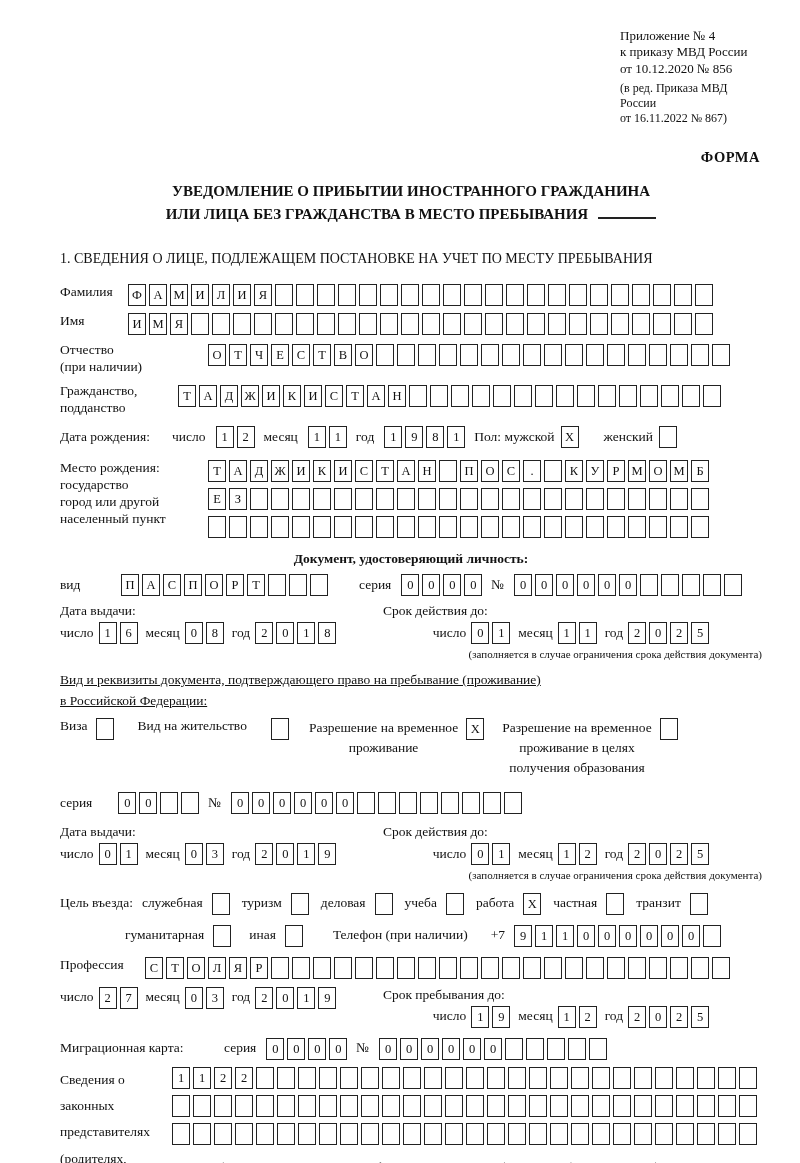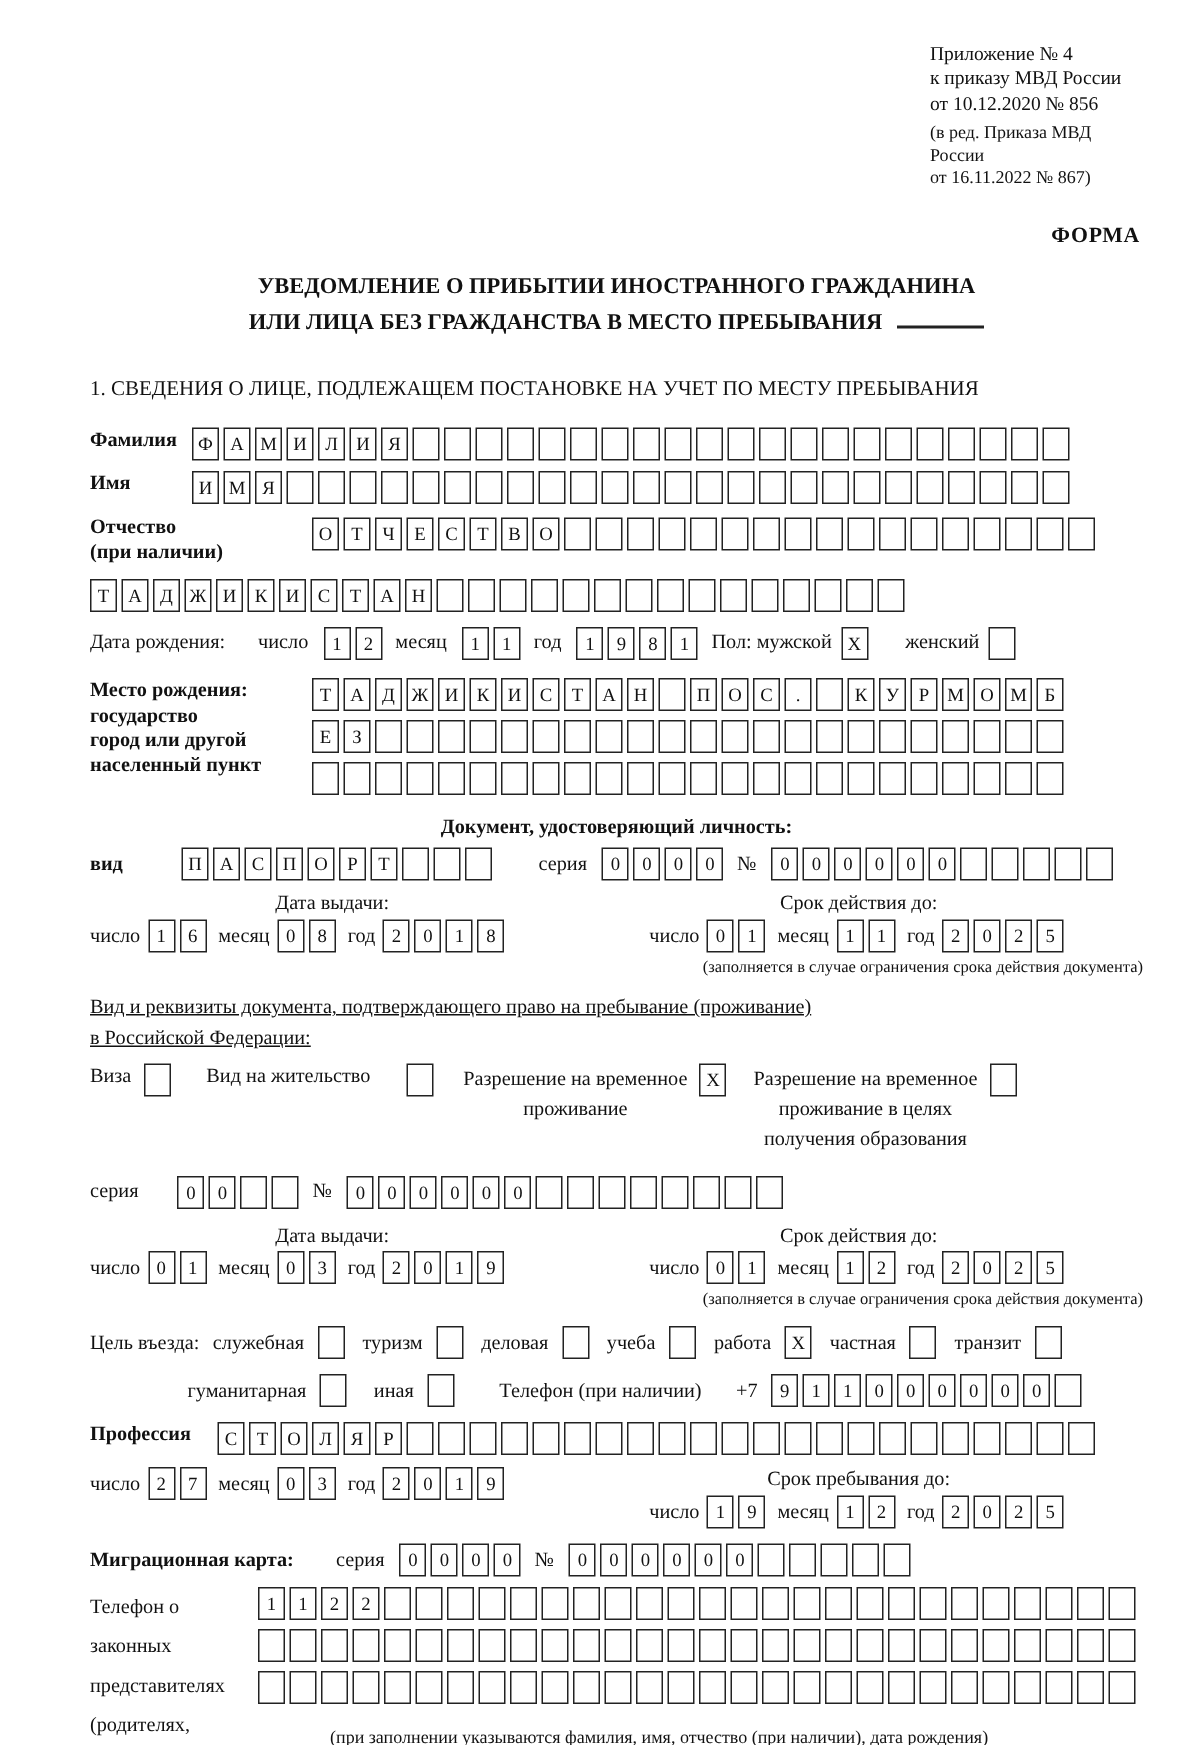--- a/index.html
+++ b/index.html
@@ -5,33 +5,33 @@
   html,body{margin:0;padding:0;background:#fff;color:#111;}
   body{width:800px;min-height:1163px;box-sizing:border-box;padding:28px 38px 16px 60px;
        font-family:"Liberation Serif","DejaVu Serif",serif;font-size:13.5px;line-height:1.25;}
   .appendix{margin-left:560px;font-size:13px;}
   .appendix .rev{font-size:12px;margin-top:4px;}
   .forma{font-weight:bold;text-align:right;font-size:14.5px;margin:22px 2px 14px 0;letter-spacing:.5px;}
   .title{font-weight:bold;text-align:center;font-size:15px;line-height:1.55;margin:4px 0 0 0;}
   .blank{display:inline-block;width:58px;border-bottom:2px solid #222;height:14px;margin-left:10px;}
   .sect{font-weight:normal;font-size:14px;margin:24px 0 16px 0;}
   .row{display:flex;align-items:flex-start;margin-bottom:7px;flex-wrap:nowrap;}
-  .lbl{flex:0 0 auto;font-weight:bold;}
+  .lbl{flex:0 0 auto;}
   .lw68{width:68px;}  .lw118{width:118px;} .lw148{width:148px;}
   .cells{display:inline-flex;flex-wrap:nowrap;}
   .cell{display:inline-block;width:16px;height:20px;line-height:20px;border:1.5px solid #222;
         margin-right:3px;text-align:center;font-size:12.5px;background:#fff;flex:0 0 auto;}
   .mt2{margin-top:2px;} .gap6{margin-bottom:6px;}
   .inl{display:flex;align-items:center;gap:6px;flex-wrap:nowrap;}
   .fl{margin-right:4px;white-space:nowrap;}
   .sp10{width:10px;} .sp16{width:16px;}
   .dochead{font-weight:bold;text-align:center;margin:8px 0 6px 0;}
   .datepair{display:flex;margin-bottom:4px;}
   .datecol-l{width:46%;} .datecol-r{width:54%;}
-  .datehead{text-align:center;margin-bottom:2px;}
+  .datehead{margin-bottom:2px;}
   .dateline{display:flex;align-items:center;gap:5px;}
   .note{font-size:11px;text-align:right;margin:2px 0 10px 0;}
   .plain{margin:4px 0;text-decoration:underline;}
   .cbrow{display:flex;align-items:flex-start;gap:11px;margin:8px 0 14px 0;font-family:Liberation Serif, serif;}
   .cbopt{display:flex;align-items:flex-start;gap:8px;}
   .cbopt .multiline{text-align:center;line-height:1.5;}
   .purpose-row{display:flex;align-items:center;gap:9px;margin-bottom:10px;flex-wrap:nowrap;}
   .indent65{margin-left:65px;}
   .repwrap{display:flex;margin-top:4px;}
   .replbl{width:112px;line-height:1.95;flex:0 0 auto;}
@@ -155,20 +155,24 @@
       <span class="cell"></span>
       <span class="cell"></span>
       <span class="cell"></span>
       <span class="cell"></span>
       <span class="cell"></span>
       <span class="cell"></span>
     </span>
 </div>
 
 <div class="row">
+  <span class="lbl lw118">
+    <div>Гражданство,</div>
+    <div>подданство</div>
+  </span>
   <span class="cells mt2">
       <span class="cell">Т</span>
       <span class="cell">А</span>
       <span class="cell">Д</span>
       <span class="cell">Ж</span>
       <span class="cell">И</span>
       <span class="cell">К</span>
       <span class="cell">И</span>
       <span class="cell">С</span>
       <span class="cell">Т</span>
@@ -669,21 +673,21 @@
       <span class="cell"></span>
       <span class="cell"></span>
       <span class="cell"></span>
       <span class="cell"></span>
       <span class="cell"></span>
     </span>
 </div>
 
 <div class="repwrap">
   <div class="replbl">
-    <div>Телефон о</div>
+    <div>Сведения о</div>
     <div>законных</div>
     <div>представителях</div>
     <div>(родителях,</div>
 
   </div>
   <div>
     <div class="cells gap6">
         <span class="cell">1</span>
         <span class="cell">1</span>
         <span class="cell">2</span>

